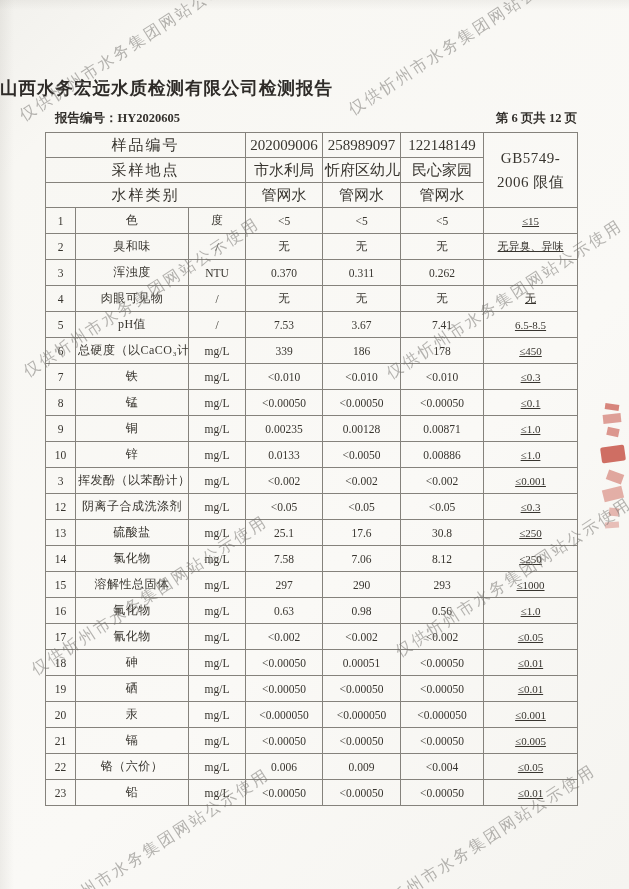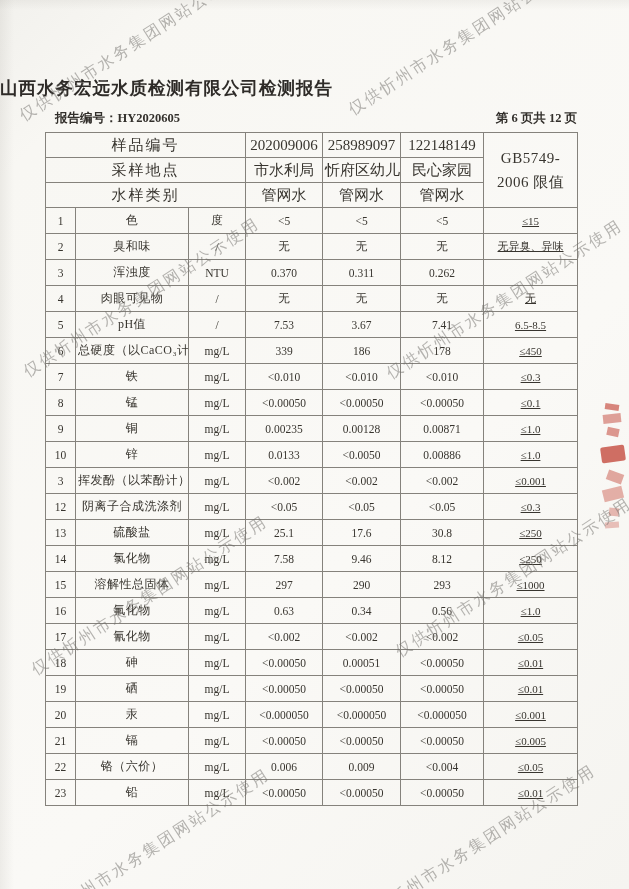--- a/index.html
+++ b/index.html
@@ -240,39 +240,39 @@
           <td class="c-val">25.1</td>
           <td class="c-val">17.6</td>
           <td class="c-val">30.8</td>
           <td class="c-limit">≤250</td>
         </tr>
         <tr class="drow">
           <td class="c-no">14</td>
           <td class="c-name">氯化物</td>
           <td class="c-unit">mg/L</td>
           <td class="c-val">7.58</td>
-          <td class="c-val">9.46</td>
+          <td class="c-val">7.06</td>
           <td class="c-val">8.12</td>
           <td class="c-limit">≤250</td>
         </tr>
         <tr class="drow">
           <td class="c-no">15</td>
           <td class="c-name">溶解性总固体</td>
           <td class="c-unit">mg/L</td>
           <td class="c-val">297</td>
           <td class="c-val">290</td>
           <td class="c-val">293</td>
           <td class="c-limit">≤1000</td>
         </tr>
         <tr class="drow">
           <td class="c-no">16</td>
           <td class="c-name">氟化物</td>
           <td class="c-unit">mg/L</td>
           <td class="c-val">0.63</td>
-          <td class="c-val">0.34</td>
+          <td class="c-val">0.98</td>
           <td class="c-val">0.56</td>
           <td class="c-limit">≤1.0</td>
         </tr>
         <tr class="drow">
           <td class="c-no">17</td>
           <td class="c-name">氰化物</td>
           <td class="c-unit">mg/L</td>
           <td class="c-val">&lt;0.002</td>
           <td class="c-val">&lt;0.002</td>
           <td class="c-val">&lt;0.002</td>

